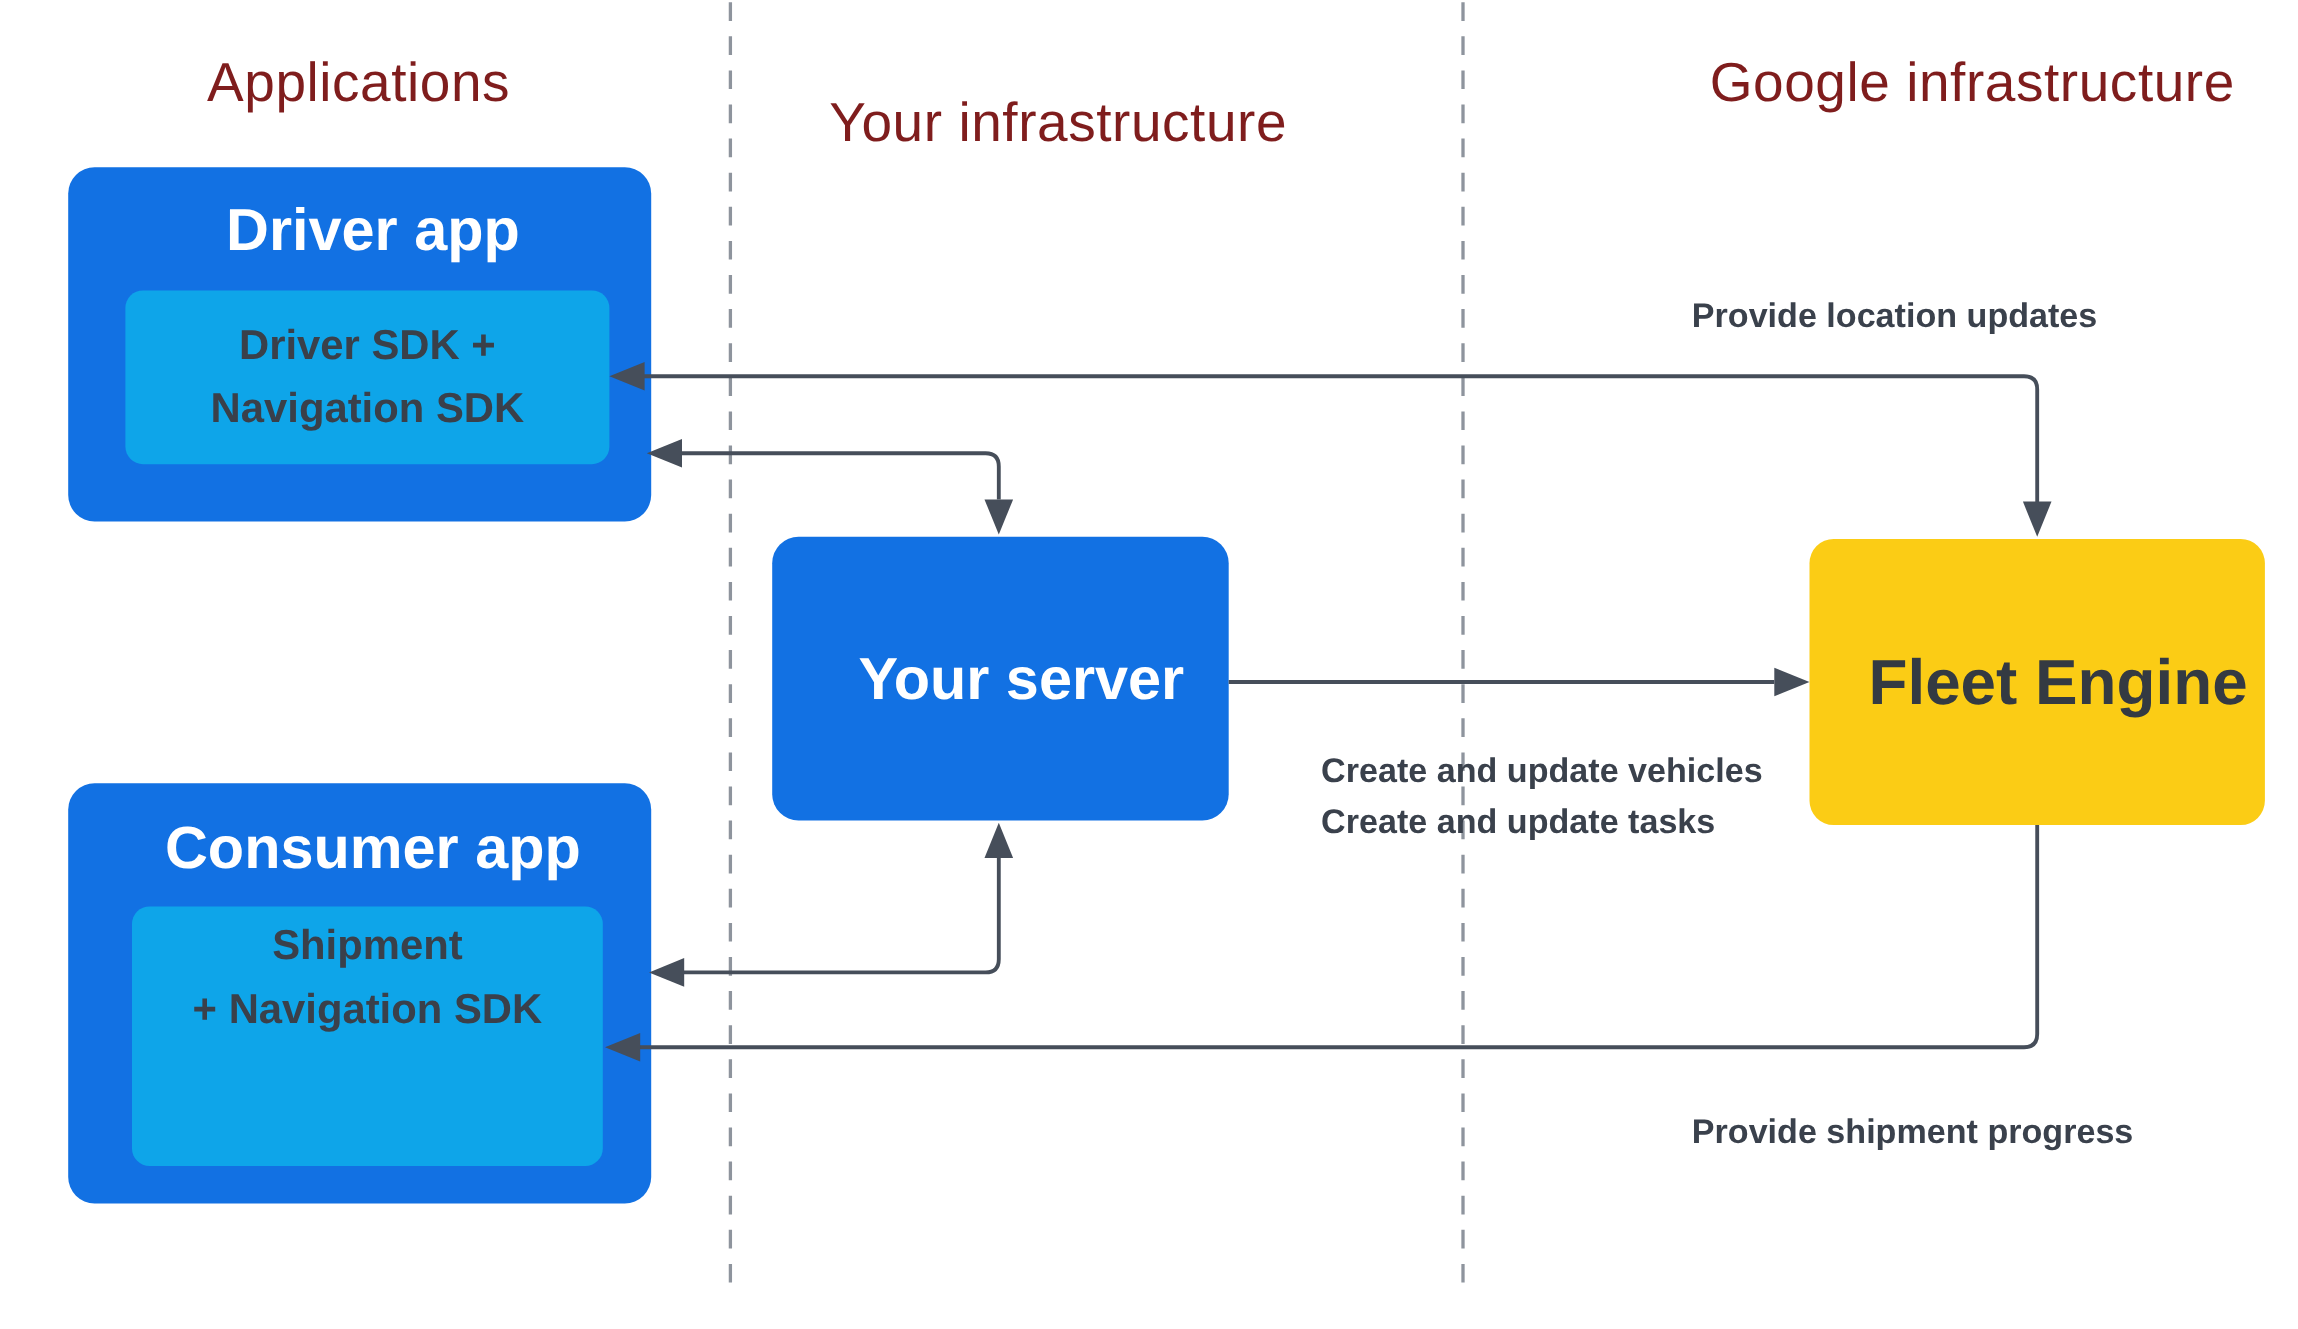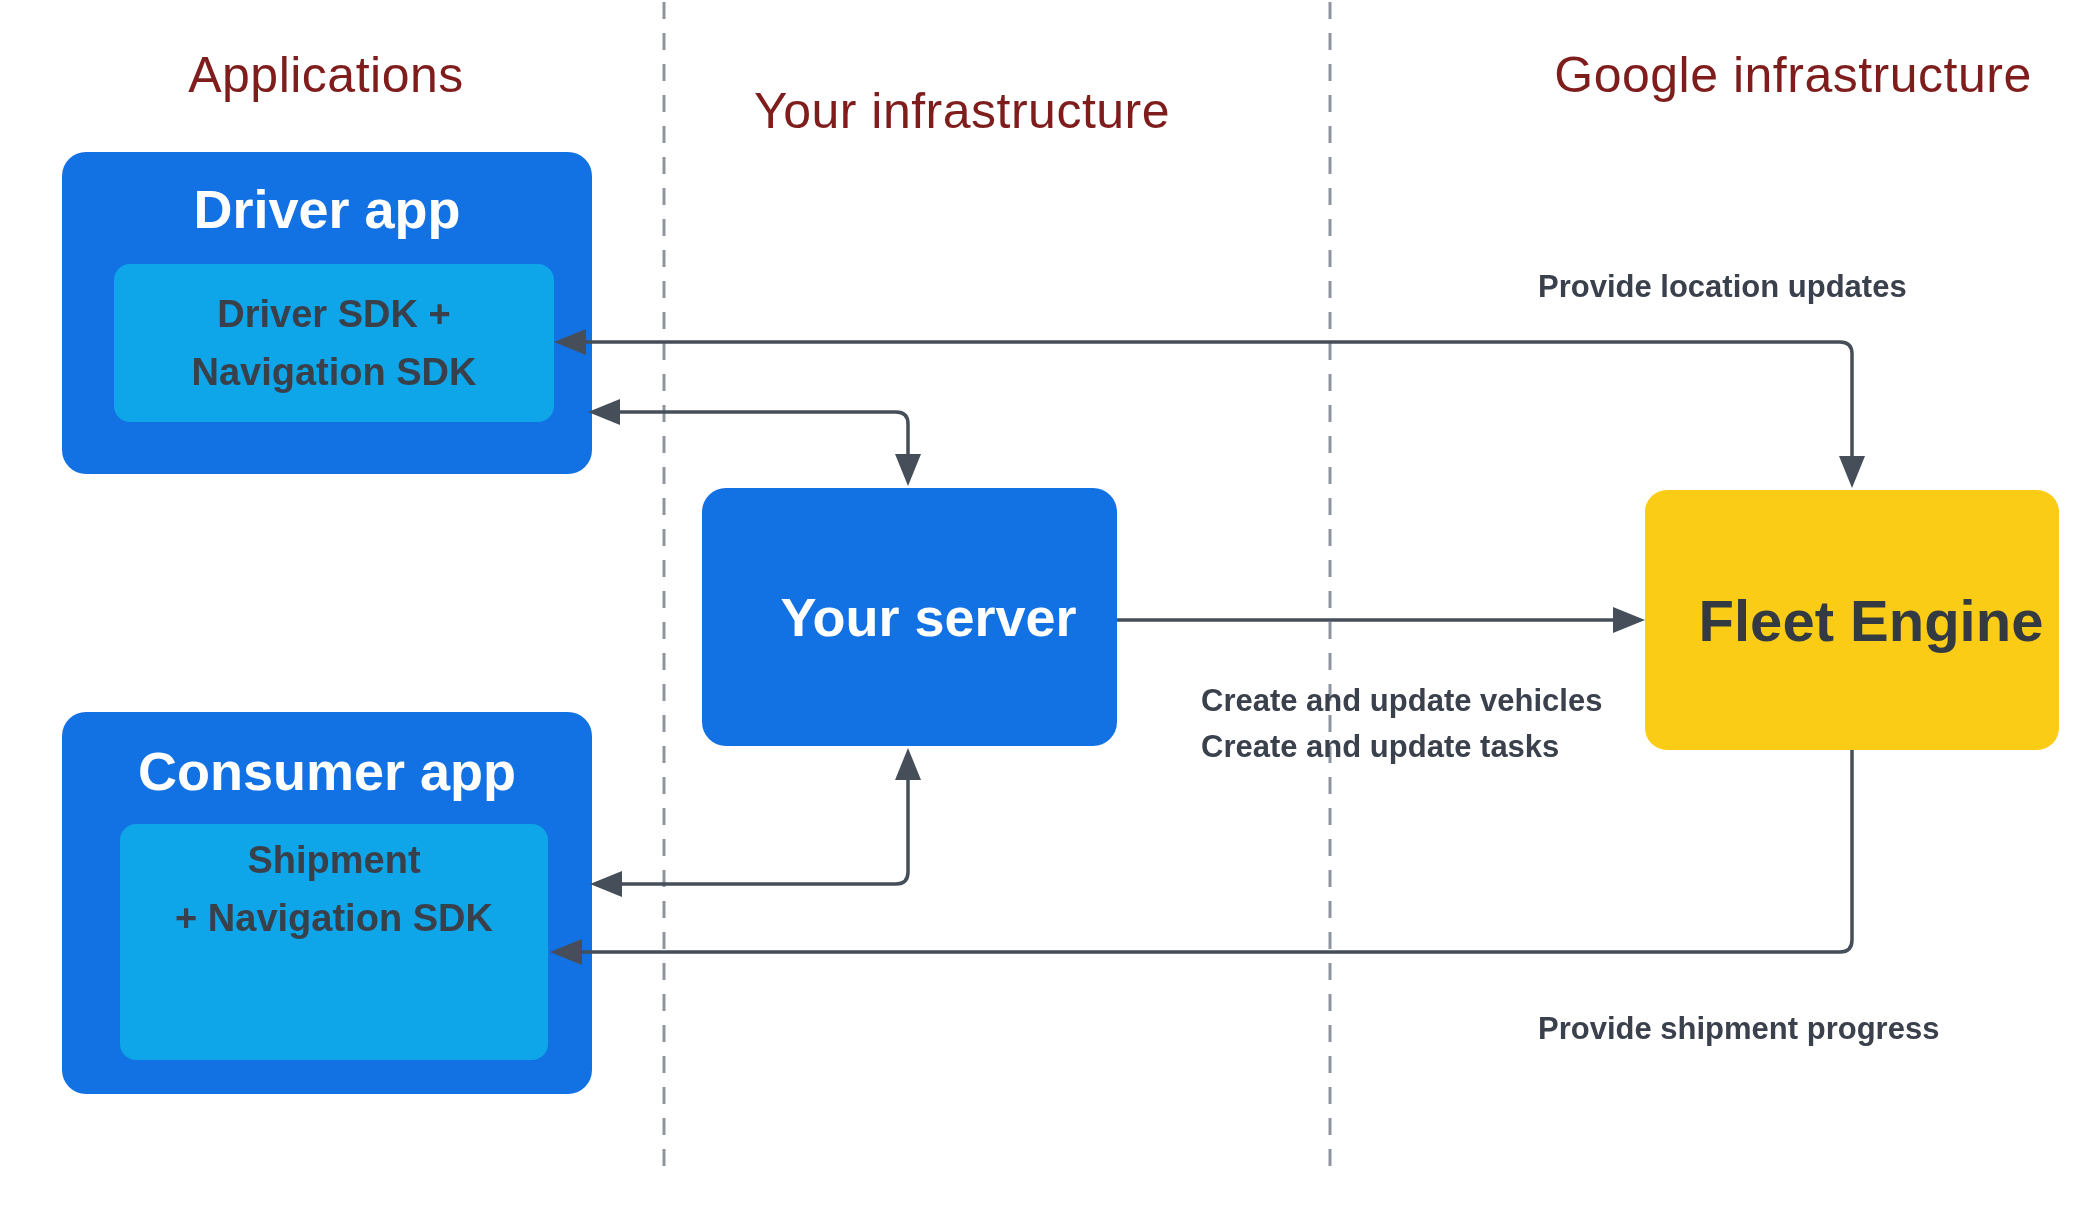--- a/index.html
+++ b/index.html
@@ -38,21 +38,21 @@
   .node-blue { background: #1271E3; }
   .node-yellow { background: #FBCC15; }
 
   #node-driver   { left: 62px;  top: 152px; width: 530px; height: 322px; }
   #node-consumer { left: 62px;  top: 712px; width: 530px; height: 382px; }
   #node-server   { left: 702px; top: 488px; width: 415px; height: 258px; display:flex; align-items:center; justify-content:center; }
   #node-fleet    { left: 1645px; top: 490px; width: 414px; height: 260px; display:flex; align-items:center; justify-content:center; border-radius: 22px; }
 
   .app-title {
     position: absolute;
-    left: 0;
+    left: 12px;
     width: 100%;
     text-align: center;
     font-size: 54px;
     font-weight: 700;
     color: #ffffff;
     white-space: nowrap;
   }
   #node-driver .app-title   { top: 26px; }
   #node-consumer .app-title { top: 28px; }
 

